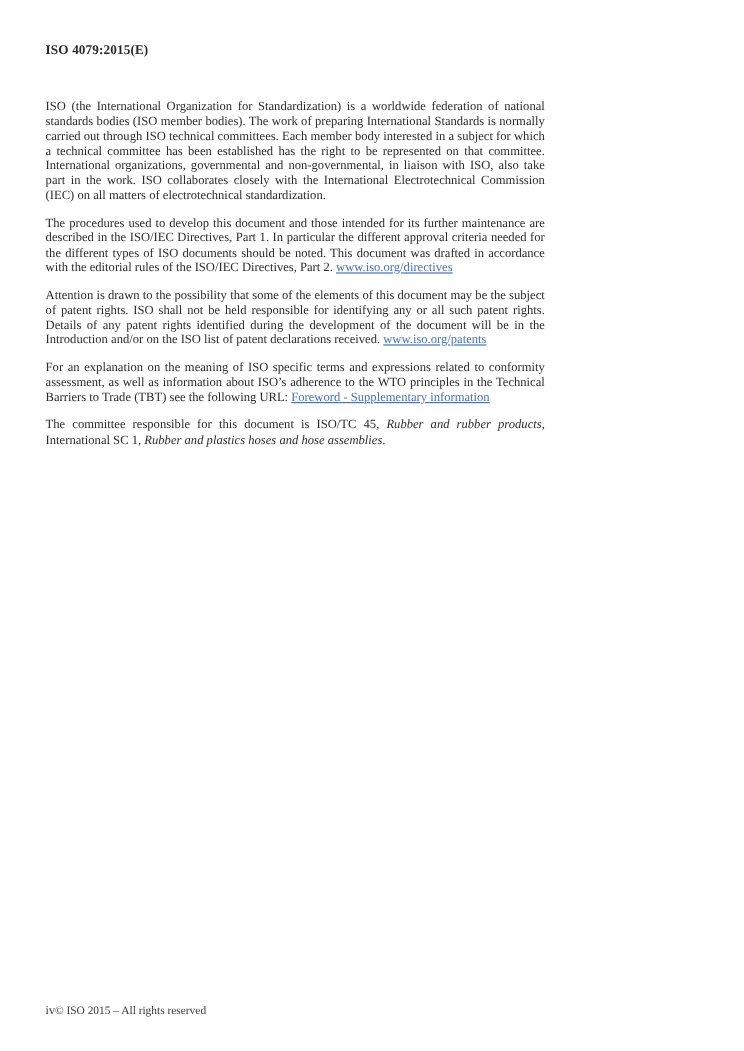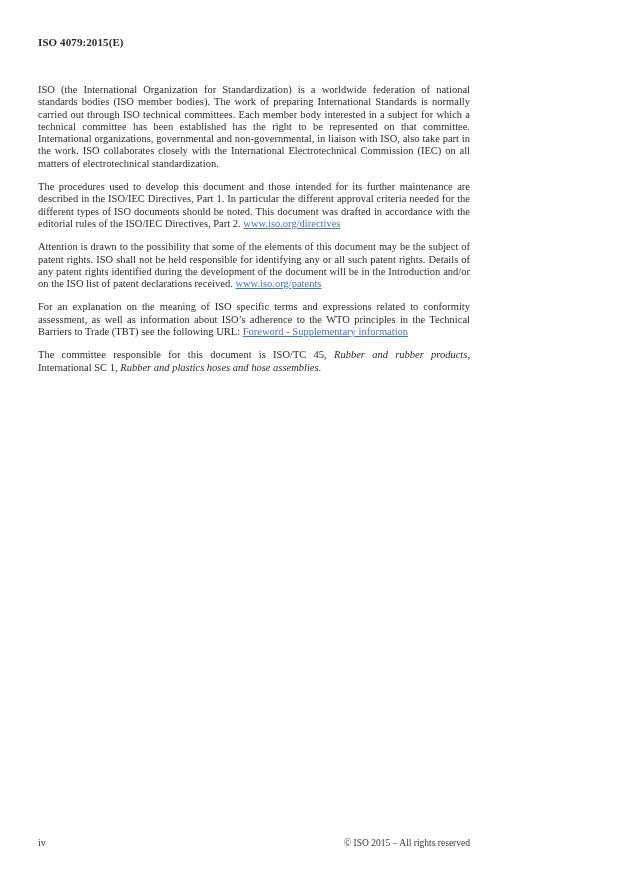--- a/index.html
+++ b/index.html
@@ -33,38 +33,38 @@
   .doc-title {
     font-size: 18px;
     font-weight: bold;
     color: #2d2a2b;
     margin: 0 0 18px 0;
   }
   .para {
     font-size: 10.5px;
     line-height: 12.3px;
     text-align: justify;
-    margin: 0 0 11px 0;
+    margin: 0 16px 11px 0;
     color: #2d2a2b;
   }
   .para em {
     font-style: italic;
   }
   .doc-link {
     color: #4472c4;
     text-decoration: underline;
     cursor: pointer;
   }
   .doc-footer {
     position: absolute;
     left: 38px;
     right: 38px;
     bottom: 28px;
     display: flex;
-    justify-content: space-between;
+    justify-content: flex-start;
     align-items: baseline;
   }
   .footer-page-num {
     font-size: 10px;
     color: #3a3637;
   }
   .footer-copyright {
     font-size: 9.5px;
     color: #3a3637;
   }

